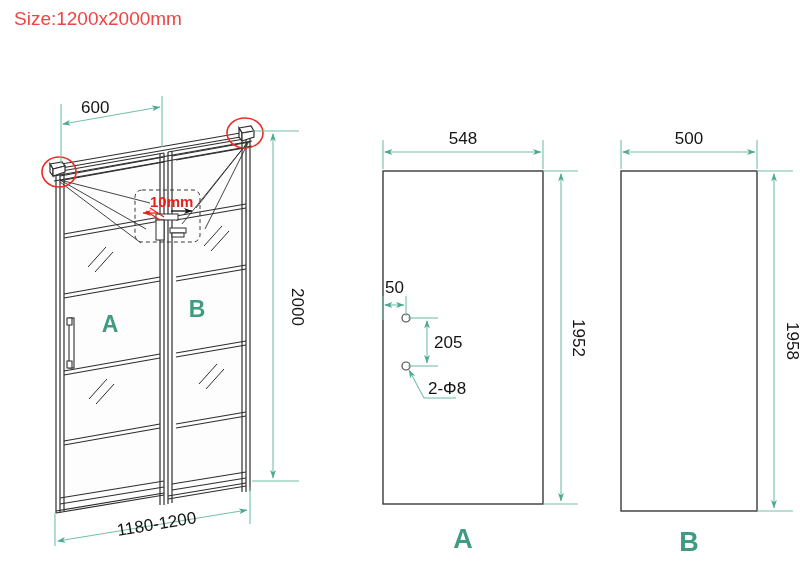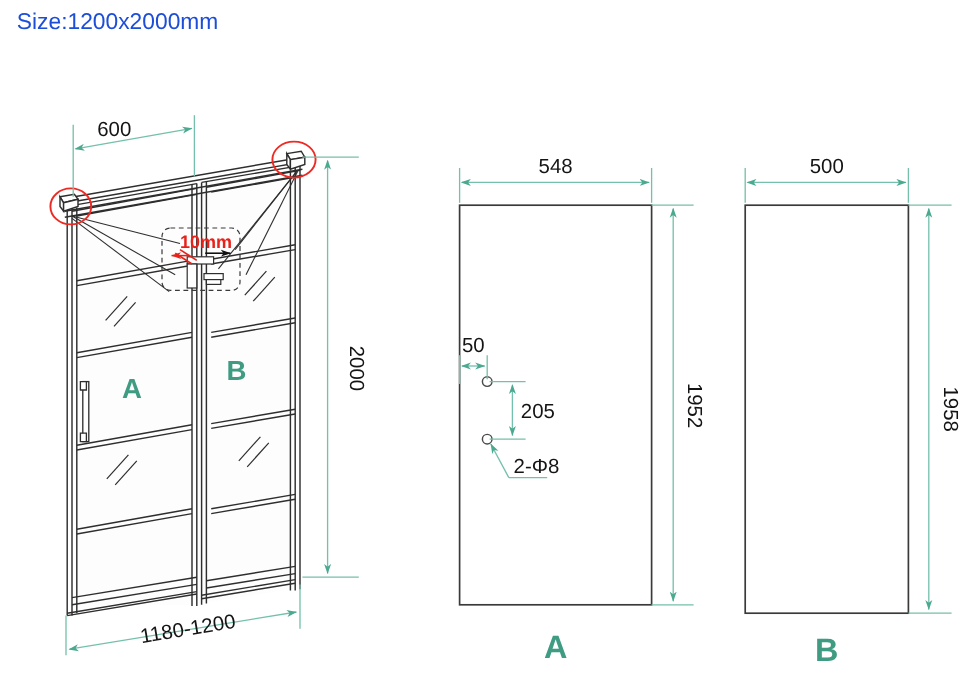--- a/index.html
+++ b/index.html
@@ -19,21 +19,21 @@
     position: relative;
     width: 800px;
     height: 566px;
   }
   #title {
     position: absolute;
     left: 14px;
     top: 8px;
     font-size: 19px;
     font-family: "Liberation Sans", sans-serif;
-    color: #1d4ed8;
+    color: #ef4444;
     white-space: nowrap;
     letter-spacing: 0px;
   }
   svg.canvas {
     position: absolute;
     left: 0;
     top: 0;
     width: 800px;
     height: 566px;
   }

